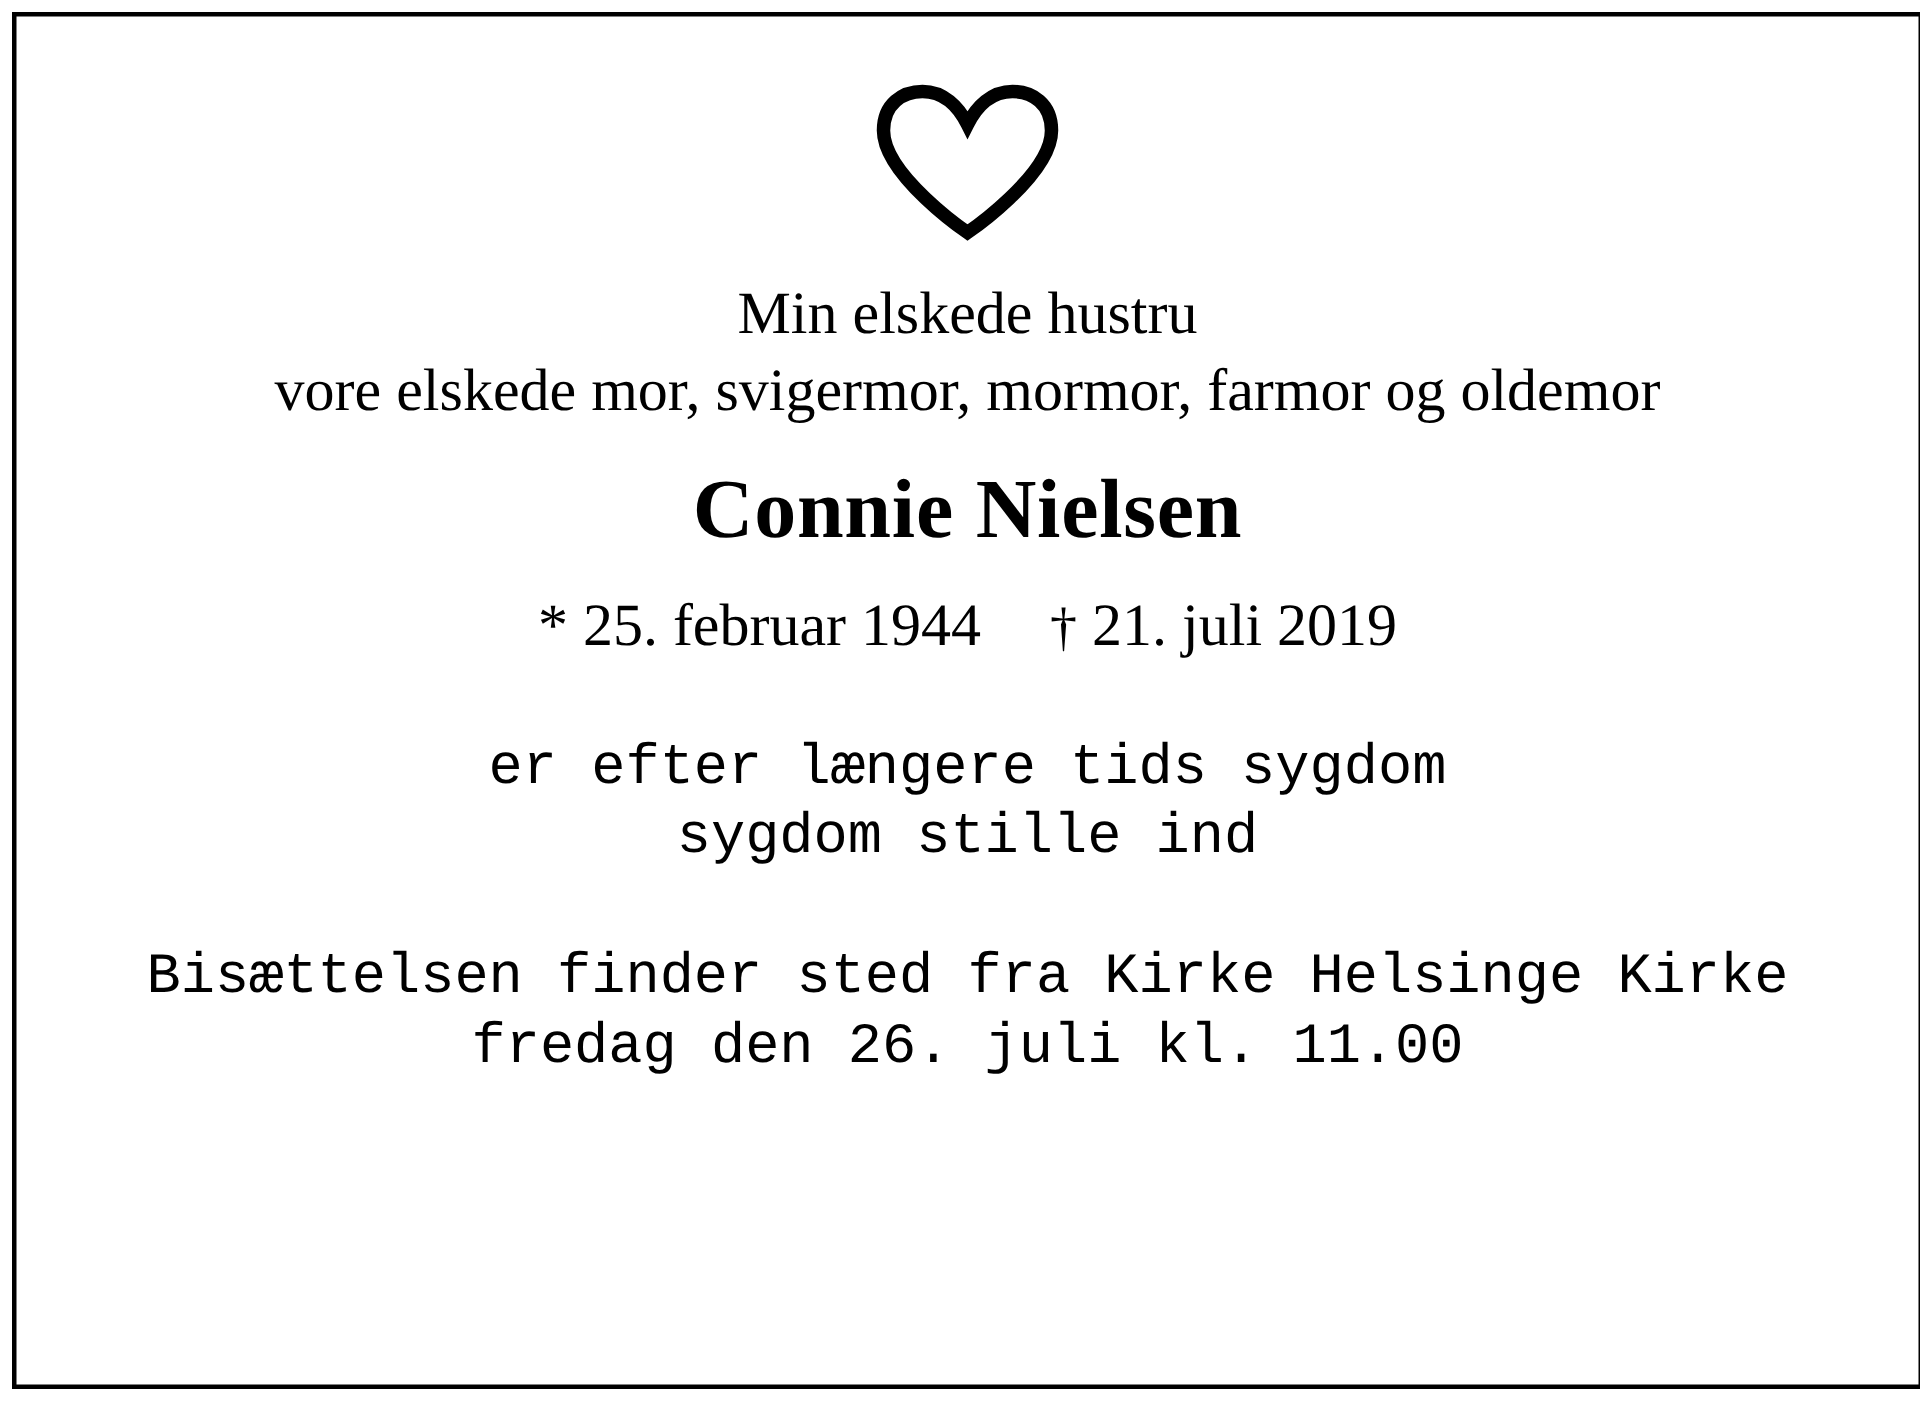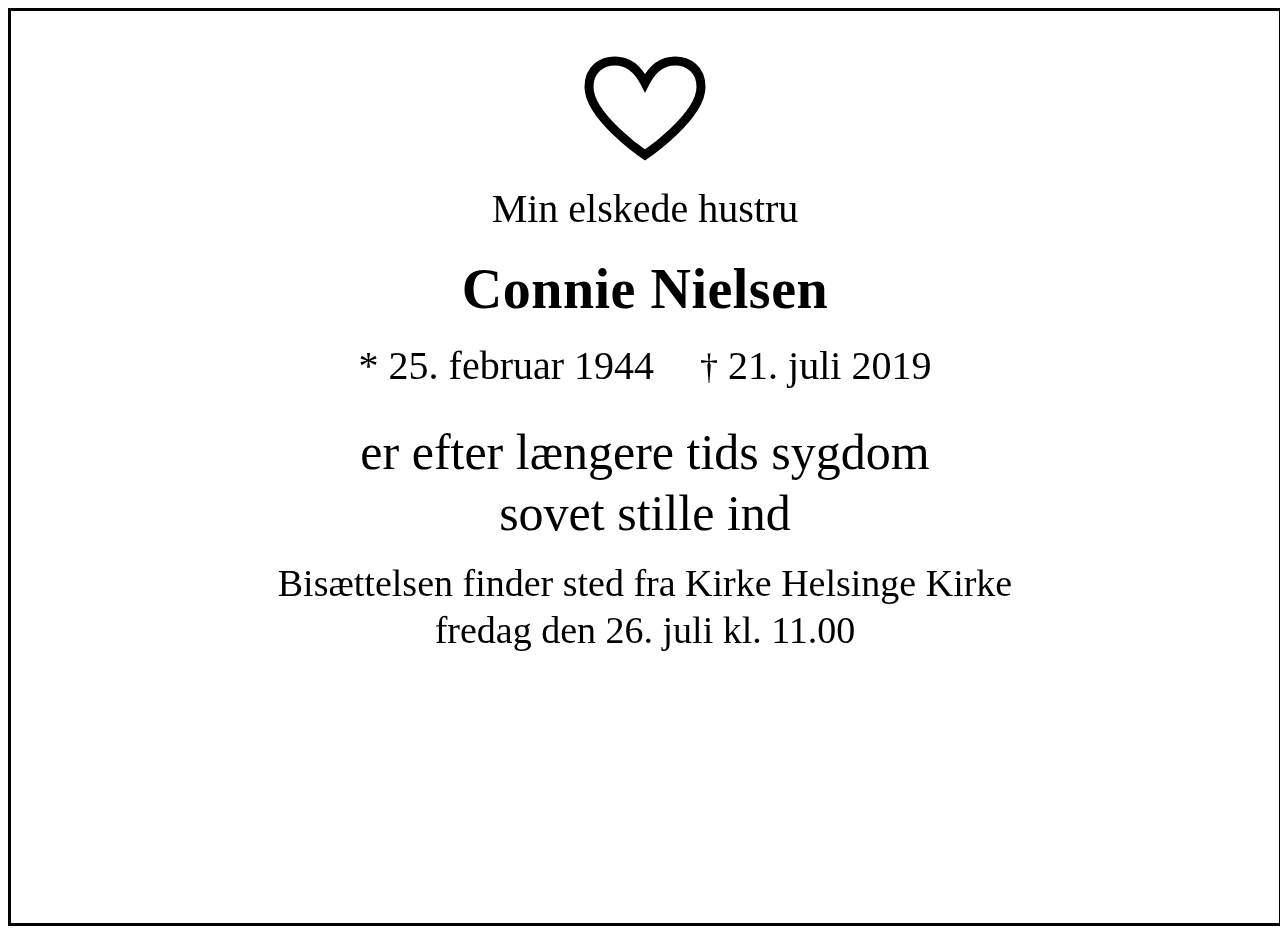--- a/index.html
+++ b/index.html
@@ -61,67 +61,70 @@
     margin-top: 20px;
   }
   .dates .gap {
     display: inline-block;
     width: 26px;
   }
   .dagger {
     font-size: 36px;
   }
   .body-text {
-    font-size: 50px;
-    margin-top: 34px;
+    font-size: 38px;
+    margin-top: 50px;
+    font-family: Liberation Mono, monospace;
   }
   .body-text .l2 {
     margin-top: 2px;
   }
   .signature {
     font-size: 38px;
     font-weight: bold;
     margin-top: 38px;
   }
   .service {
     font-size: 38px;
-    margin-top: 18px;
+    margin-top: 48px;
+    font-family: Liberation Mono, monospace;
   }
   .service .l2 {
     margin-top: 2px;
   }
 </style>
 </head>
 <body>
 
 <div class="notice">
 
   <div class="symbol">
     <svg width="140" height="106" viewBox="0 0 140 106" aria-hidden="true">
       <path d="M70 100 C70 100 14 62 14 32 C14 14 27 6 40 6 C54 6 64 16 70 28 C76 16 86 6 100 6 C113 6 126 14 126 32 C126 62 70 100 70 100 Z" fill="none" stroke="#000000" stroke-width="9" stroke-linejoin="miter"></path>
     </svg>
   </div>
 
   <div class="intro">
     <div class="line l1">Min elskede hustru</div>
+    <div class="line l2">vore elskede mor, svigermor, mormor, farmor og oldemor</div>
   </div>
 
   <div class="name line">Connie Nielsen</div>
 
   <div class="dates line">
     <span>*</span>
     <span>25. februar 1944</span>
     <span class="gap"></span>
     <span class="dagger">†</span>
     <span>21. juli 2019</span>
   </div>
 
   <div class="body-text">
     <div class="line l1">er efter længere tids sygdom</div>
-    <div class="line l2">sovet stille ind</div>
+    <div class="line l2">sygdom stille ind</div>
   </div>
 
 
   <div class="service">
     <div class="line l1">Bisættelsen finder sted fra Kirke Helsinge Kirke</div>
     <div class="line l2">fredag den 26. juli kl. 11.00</div>
   </div>
 
 </div>
 

